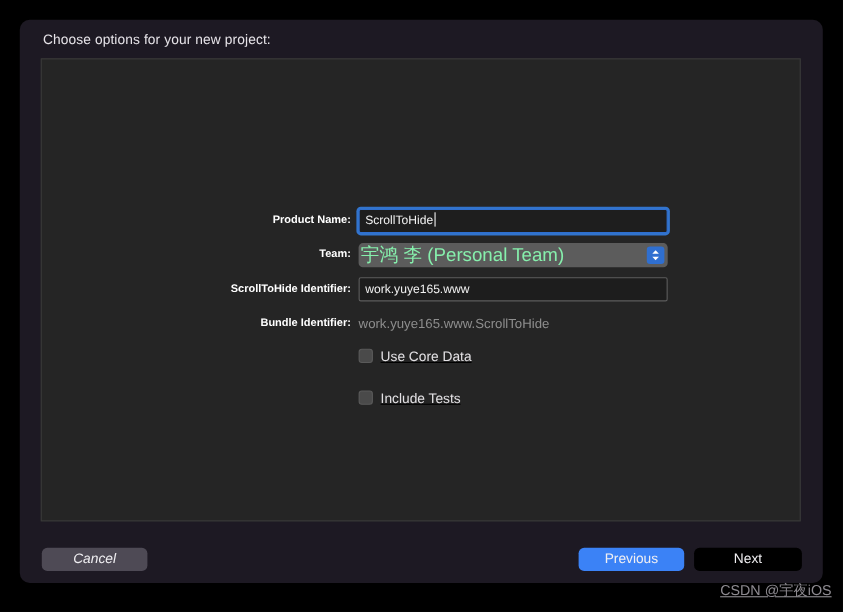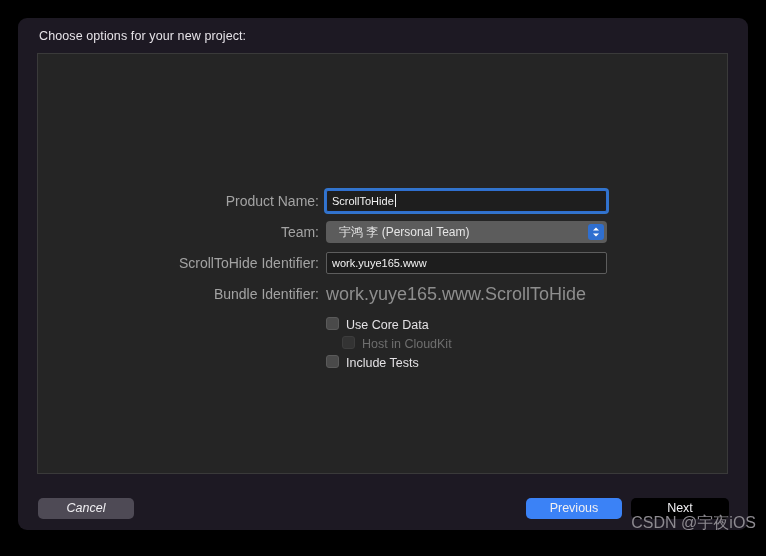--- a/index.html
+++ b/index.html
@@ -44,24 +44,25 @@
   .row { position: absolute; left: 0; width: 100%; height: 22px; }
   .row-product { top: 136px; }
   .row-team    { top: 167px; }
   .row-org     { top: 198px; }
   .row-bundle  { top: 229px; }
 
   .lbl {
     position: absolute;
     left: 0; width: 281px;
     text-align: right;
-    font-size: 14px;
-    color: #a3a3a3;
+    font-size: 10px;
+    color: #ffffff;
     line-height: 22px;
     white-space: nowrap;
+    font-weight: bold;
   }
   .ctl { position: absolute; left: 288px; }
 
   
   .textfield {
     position: relative;
     width: 281px; height: 22px;
     background: #1d1d1d;
     border: 1px solid #5d5d5d;
     border-radius: 2px;
@@ -84,46 +85,46 @@
     vertical-align: -2px;
     margin-left: 1px;
   }
 
   
   .popup {
     position: relative;
     width: 281px; height: 22px;
     background: #5c5c5c;
     border-radius: 4px;
-    font-size: 12px;
-    color: #e5e5e5;
+    font-size: 17px;
+    color: #86efac;
     line-height: 22px;
-    padding-left: 13px;
+    padding-left: 2px;
     white-space: nowrap;
     overflow: hidden;
   }
   .popup-arrows {
     position: absolute;
     right: 3px; top: 3px;
     width: 16px; height: 16px;
     background: #2f6fd0;
     border-radius: 3px;
   }
   .popup-arrows svg { display: block; margin: 2px auto 0; }
 
   
   .static-val {
-    font-size: 18px;
+    font-size: 12px;
     color: #8e8e8e;
     line-height: 22px;
     white-space: nowrap;
   }
 
   
-  .cbrow { position: absolute; height: 18px; }
+  .cbrow { position: absolute; height: 18px; text-decoration: underline; }
   .cb-core   { left: 288px; top: 261px; }
   .cb-cloud  { left: 304px; top: 280px; }
   .cb-tests  { left: 288px; top: 299px; }
 
   .checkbox {
     position: absolute;
     left: 0; top: 2px;
     width: 13px; height: 13px;
     background: #4a4a4a;
     border: 1px solid #5a5a5a;
@@ -150,24 +151,25 @@
     color: #f0eff2;
     white-space: nowrap;
   }
   .btn-cancel   { left: 20px;  top: 480px; width: 96px;  background: #4e4a55; font-style: italic; }
   .btn-previous { left: 508px; top: 480px; width: 96px;  background: #3b82f6; }
   .btn-next     { left: 613px; top: 480px; width: 98px;  background: #000000; }
 
   
   .watermark {
     position: absolute;
-    right: 10px; bottom: 22px;
-    font-size: 16px;
+    right: 10px; bottom: 10px;
+    font-size: 13px;
     color: #8d8a90;
     white-space: nowrap;
+    text-decoration: underline;
   }
 </style>
 </head>
 <body>
 
 <div id="screen">
 
   <div class="dialog">
 
     <div class="dialog-title">Choose options for your new project:</div>
@@ -209,24 +211,20 @@
           <div class="ctl">
             <div class="static-val">work.yuye165.www.ScrollToHide</div>
           </div>
         </div>
 
         <div class="cbrow cb-core">
           <span class="checkbox"></span>
           <span class="cb-label">Use Core Data</span>
         </div>
 
-        <div class="cbrow cb-cloud">
-          <span class="checkbox disabled"></span>
-          <span class="cb-label disabled">Host in CloudKit</span>
-        </div>
 
         <div class="cbrow cb-tests">
           <span class="checkbox"></span>
           <span class="cb-label">Include Tests</span>
         </div>
 
       </div>
     </div>
 
     <div class="btn btn-cancel">Cancel</div>

